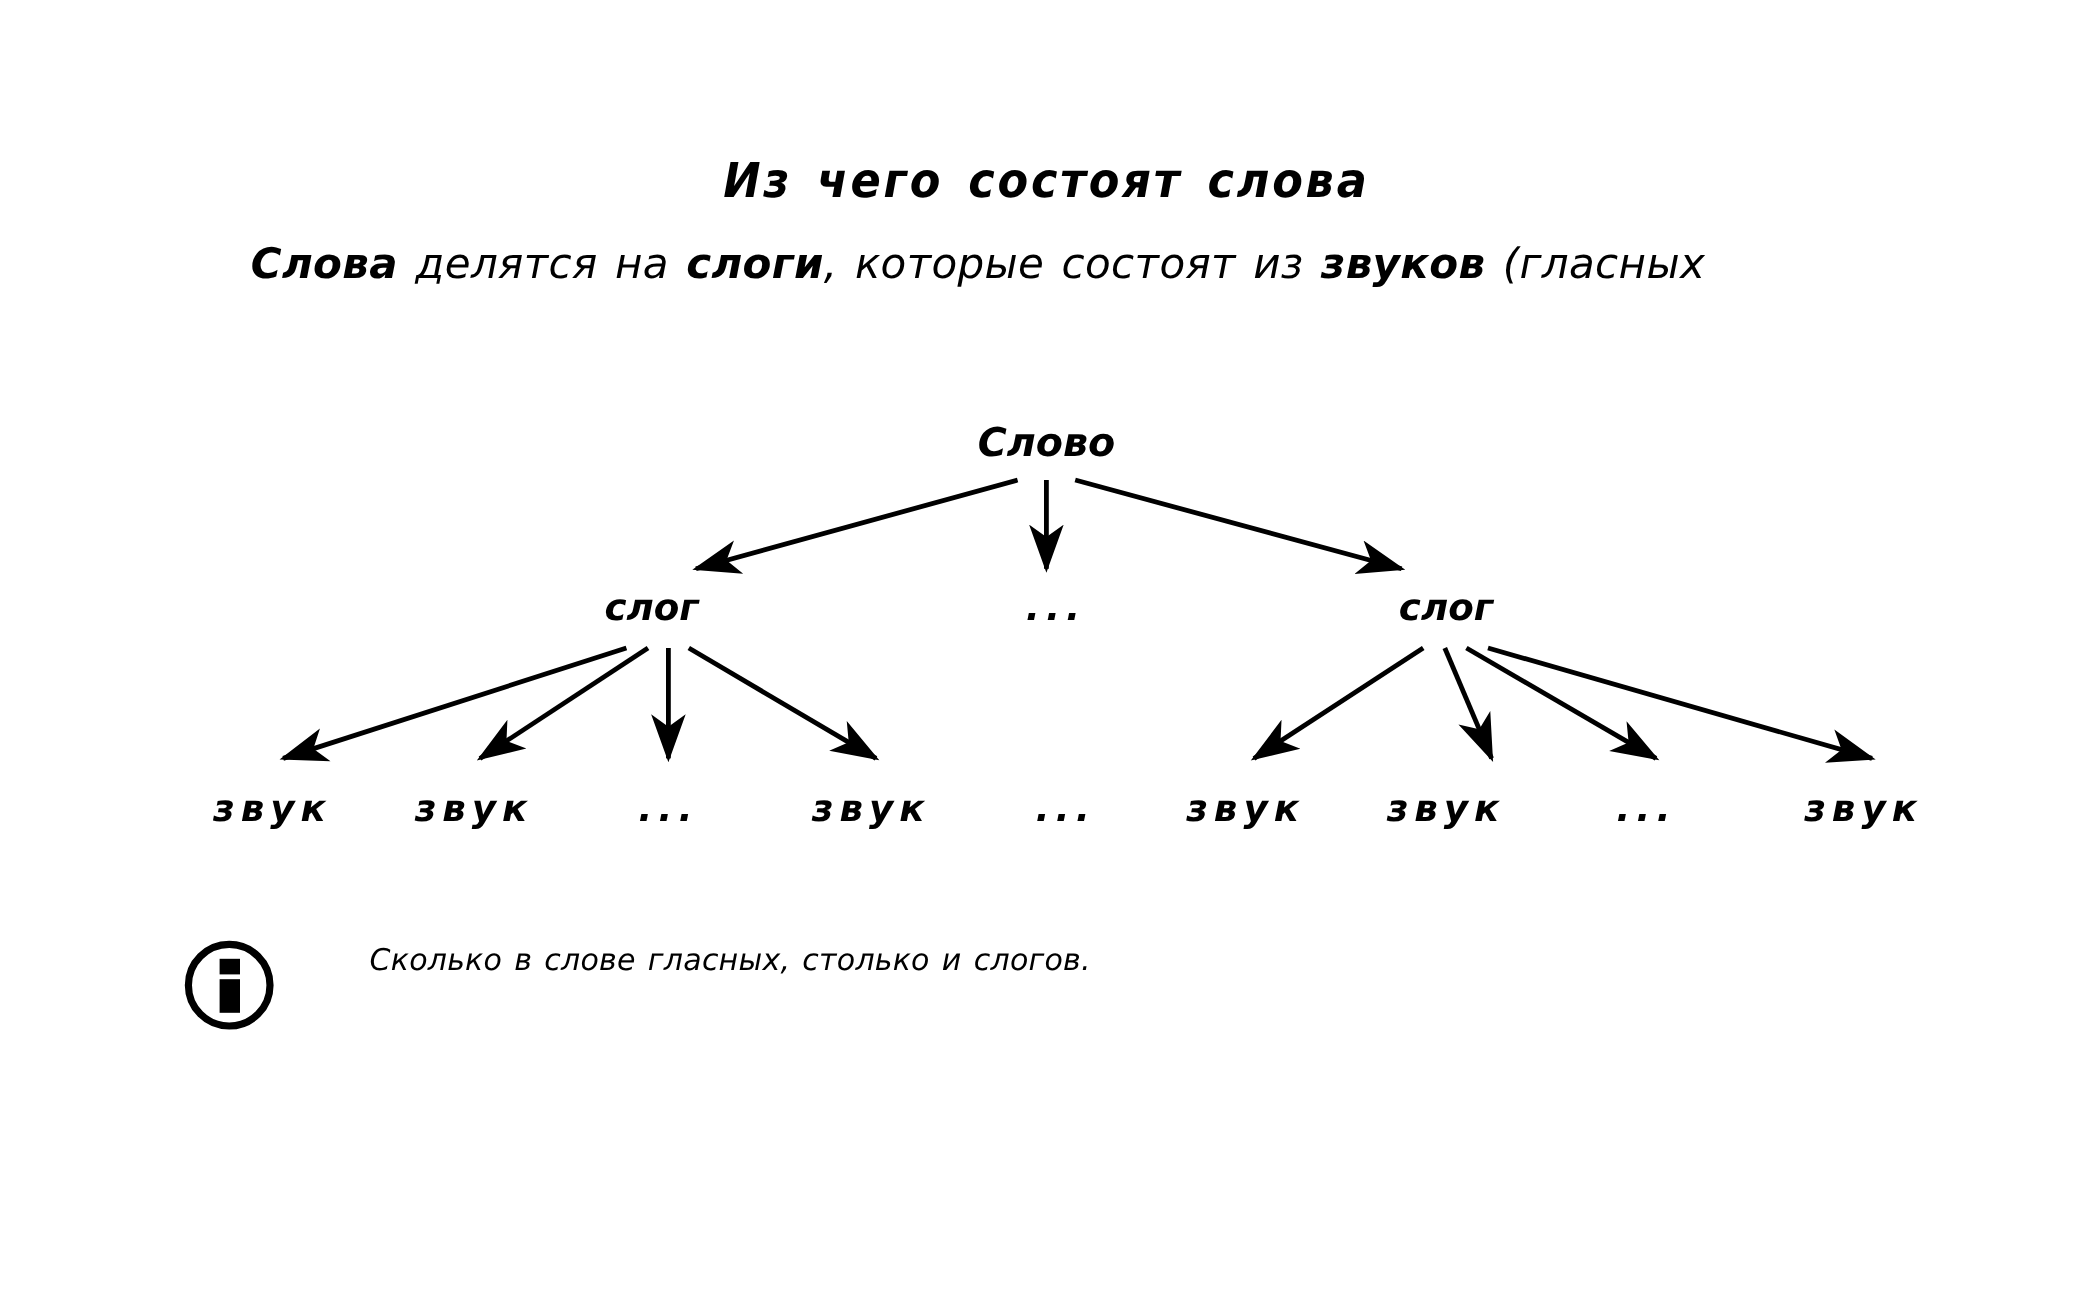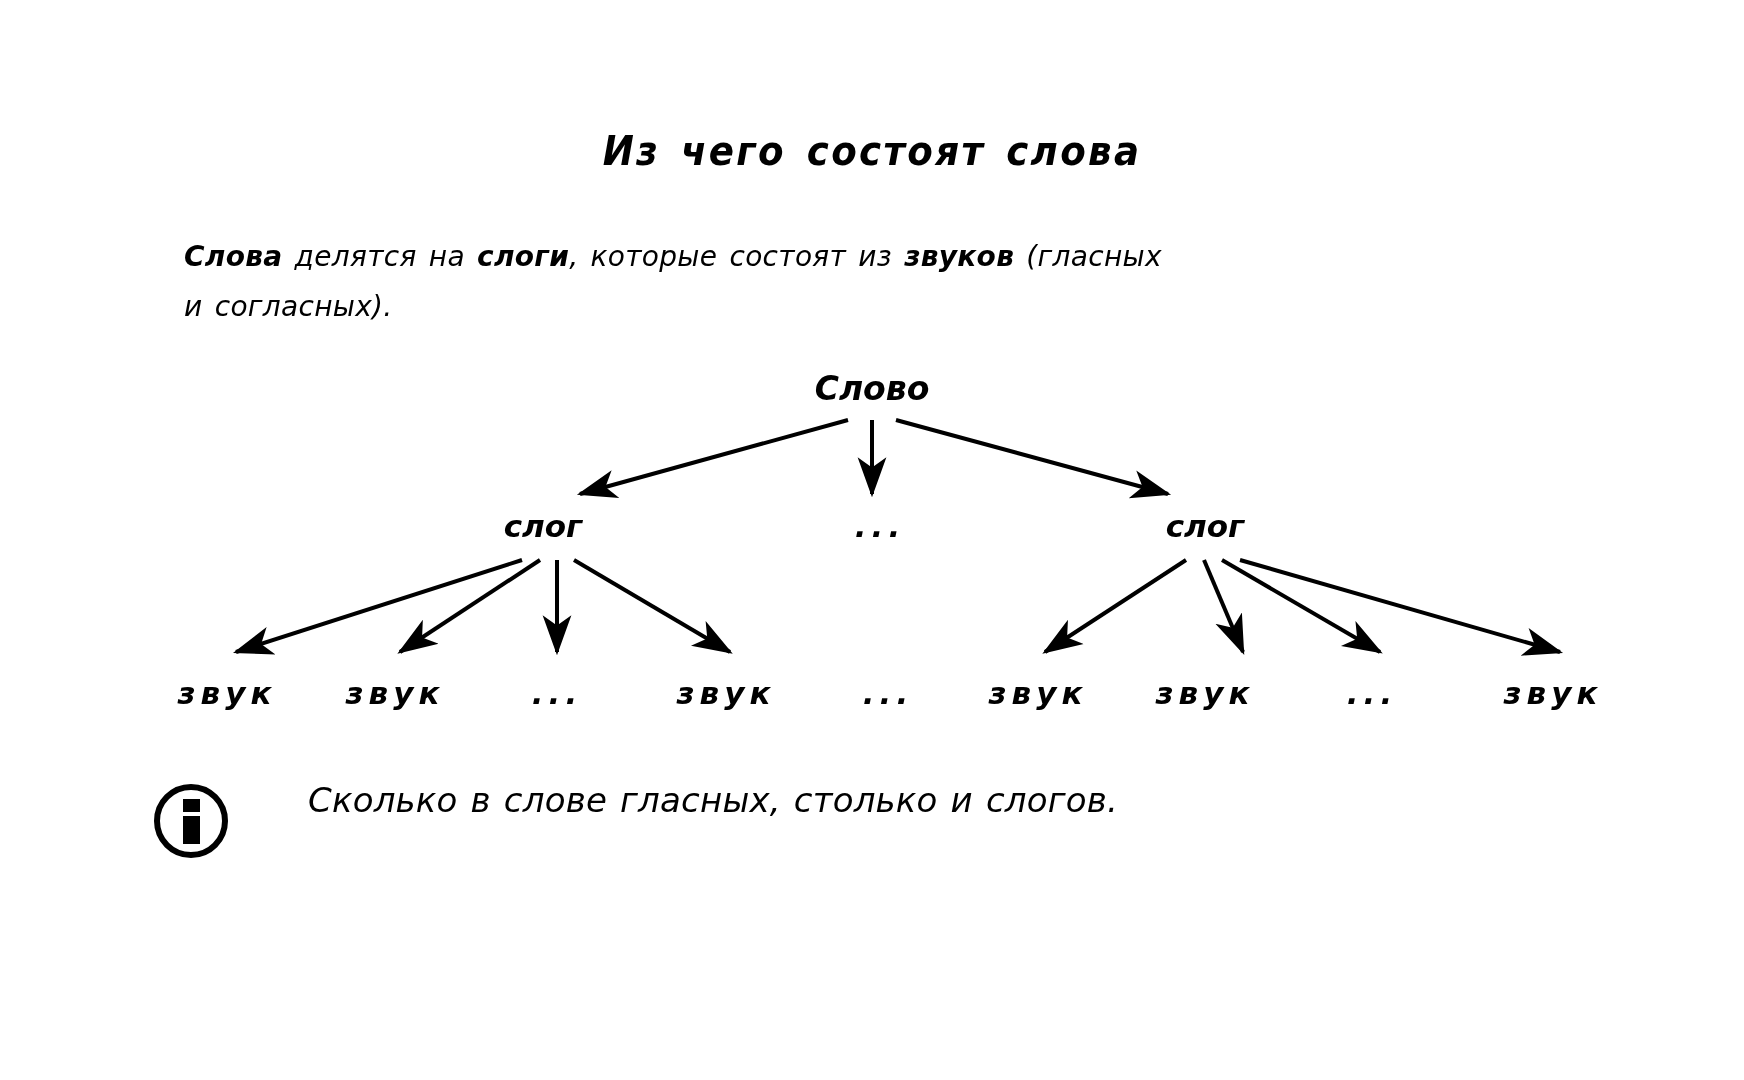--- a/index.html
+++ b/index.html
@@ -34,40 +34,39 @@
     font-size: 40px;
     letter-spacing: 2.5px;
     word-spacing: 6px;
     transform: scaleX(0.93);
     color: #000;
   }
 
   
   #intro {
     position: absolute;
-    left: 128px;
+    left: 153px;
     top: 196px;
     width: 1270px;
     font-family: "DejaVu Sans", "Liberation Sans", sans-serif;
-    font-size: 28px;
+    font-size: 35px;
     line-height: 50px;
     text-align: justify;
     text-indent: 56px;
     word-spacing: 3px;
     letter-spacing: 0.3px;
-    margin-top: 36px;
   }
   #intro .b { font-weight: 700; }
   #intro .lastline { text-align: left; }
 
   
   #diagram {
     position: absolute;
     left: 0;
-    top: 312px;
+    top: 292px;
     width: 1744px;
     height: 400px;
   }
   #diagram svg { display: block; }
 
   .node-label {
     font-family: "DejaVu Sans", "Liberation Sans", sans-serif;
     font-weight: 700;
     fill: #000;
   }
@@ -89,37 +88,36 @@
     top: 8px;
     width: 82px;
     height: 82px;
   }
   #note-text {
     position: absolute;
     left: 158px;
     top: 0;
     width: 1140px;
     font-family: "DejaVu Sans", "Liberation Sans", sans-serif;
-    font-size: 34px;
+    font-size: 25px;
     line-height: 56px;
     letter-spacing: 0.2px;
     word-spacing: 2px;
   }
   #note-text .indent { display: block; padding-left: 160px; }
 </style>
 </head>
 <body>
 
 <div class="page">
 
   <div id="title">Из чего состоят слова</div>
 
   <div id="intro">
     <span class="b">Слова</span><span> делятся на </span><span class="b">слоги</span><span>, которые состоят из </span><span class="b">звуков</span><span> (гласных</span>
-    <div class="lastline">и согласных).</div>
   </div>
 
   <div id="diagram">
     <svg width="1744" height="400" viewBox="0 0 1744 400" xmlns="http://www.w3.org/2000/svg">
       <defs>
         <marker id="arrowhead" markerWidth="11" markerHeight="11" refX="9.2" refY="4" orient="auto" markerUnits="strokeWidth">
           <path d="M0,0.4 L10,4 L0,7.6 L2.6,4 Z" fill="#000"></path>
         </marker>
       </defs>
 

